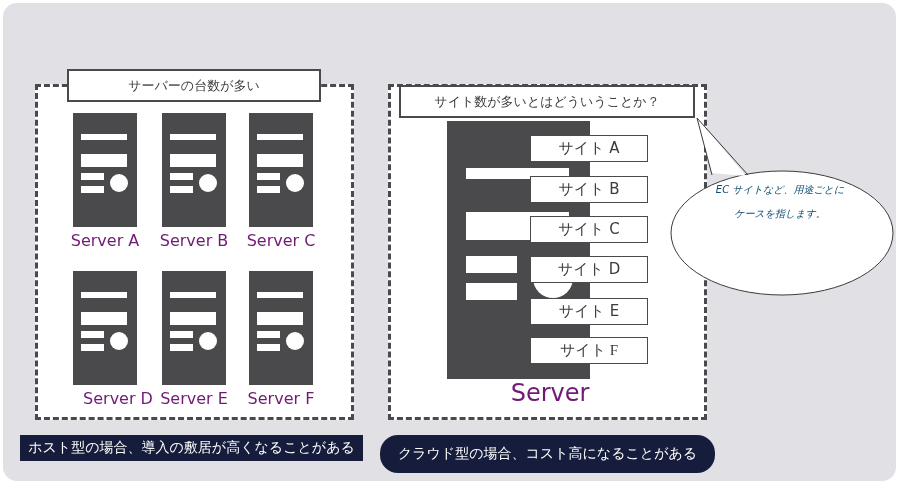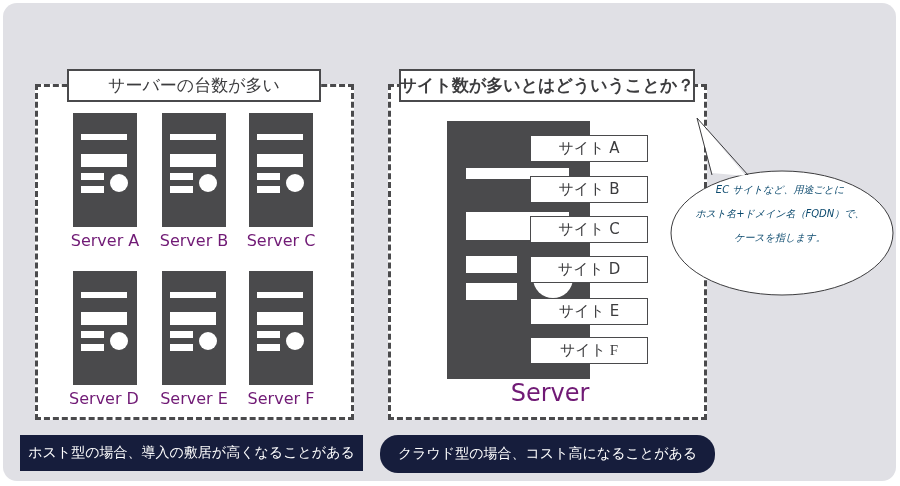--- a/index.html
+++ b/index.html
@@ -2,21 +2,21 @@
 <html><head>
 <meta charset="utf-8">
 <style>
   html, body { margin:0; padding:0; }
   body { width:900px; height:486px; background:#ffffff; position:relative; overflow:hidden;
          font-family:"DejaVu Sans", sans-serif; }
   .panel { position:absolute; left:3px; top:3px; width:893px; height:478px; background:#e0e0e5;
            border-radius:14px; }
   .dash-box { position:absolute; background:#ffffff; border:3px dashed #4a4a4c; box-sizing:border-box; }
   .label-box { position:absolute; background:#fff; border:2px solid #4a4a4c; box-sizing:border-box;
-               color:#3c3c3e; font-size:17px; display:flex; align-items:center; justify-content:center;
+               color:#3c3c3e; font-size:13px; display:flex; align-items:center; justify-content:center;
                white-space:nowrap; }
   .server { position:absolute; width:64px; height:114px; background:#4a4a4c; }
   .server .b1 { position:absolute; left:8px; top:21px; width:46px; height:6px; background:#fff; }
   .server .b2 { position:absolute; left:8px; top:41px; width:46px; height:13px; background:#fff; }
   .server .b3 { position:absolute; left:8px; top:60px; width:23px; height:7px; background:#fff; }
   .server .b4 { position:absolute; left:8px; top:73px; width:23px; height:7px; background:#fff; }
   .server .dot { position:absolute; left:37px; top:61px; width:18px; height:18px; border-radius:50%; background:#fff; }
   .srv-label { position:absolute; width:90px; text-align:center; font-size:16px; color:#701a75; }
   .caption { position:absolute; background:#161d3c; color:#fff; font-size:14px; display:flex; align-items:center;
              justify-content:center; white-space:nowrap; }
@@ -74,28 +74,28 @@
     <div class="b4"></div>
     <div class="dot"></div>
   </div>
 <div class="server" style="left:249px;top:271px;">
     <div class="b1"></div>
     <div class="b2"></div>
     <div class="b3"></div>
     <div class="b4"></div>
     <div class="dot"></div>
   </div>
-<div class="srv-label" style="left:59px;top:389px;text-align:center;">Server D</div>
+<div class="srv-label" style="left:73px;top:389px;text-align:center;">Server D</div>
 <div class="srv-label" style="left:149px;top:389px;">Server E</div>
 <div class="srv-label" style="left:236px;top:389px;">Server F</div>
 
-<div class="caption" style="left:20px;top:435px;width:343px;height:36px;">ホスト型の場合、導入の敷居が高くなることがある</div>
+<div class="caption" style="left:20px;top:435px;width:343px;height:26px;">ホスト型の場合、導入の敷居が高くなることがある</div>
 
 <div class="dash-box" style="left:388px;top:84px;width:319px;height:336px;"></div>
-<div class="label-box" style="left:399px;top:69px;width:296px;height:33px;font-weight:bold;">サイト数が多いとはどういうことか？</div>
+<div class="label-box" style="left:399px;top:85px;width:296px;height:33px;">サイト数が多いとはどういうことか？</div>
 
 <div class="big-server"></div>
 <div class="wbar" style="left:466px;top:168px;width:103px;height:11px;"></div>
 <div class="wbar" style="left:466px;top:212px;width:103px;height:28px;"></div>
 <div class="wbar" style="left:466px;top:256px;width:51px;height:17px;"></div>
 <div class="wbar" style="left:466px;top:283px;width:51px;height:17px;"></div>
 <div class="wbar" style="left:533px;top:278px;width:40px;height:20px;border-radius:0 0 20px 20px;"></div>
 
 <div class="site" style="top:135px;">サイト A</div>
 <div class="site" style="top:176px;">サイト B</div>
@@ -107,17 +107,16 @@
 <div class="srv-label" style="left:490px;top:379px;width:120px;font-size:24px;">Server</div>
 
 <svg style="position:absolute;left:0;top:0;" width="900" height="486">
   <path d="M 700 118 L 728 178 A 110 60 0 1 1 716 180 Z" fill="none" stroke="none"></path>
   <ellipse cx="782" cy="233" rx="111" ry="62" fill="#ffffff" stroke="#3c3c3e" stroke-width="1"></ellipse>
   <path d="M 697 118 L 712 173 L 746 176 Z" fill="#ffffff" stroke="none"></path>
   <path d="M 712 175 L 697 118 L 748 175" fill="none" stroke="#3c3c3e" stroke-width="1"></path>
 </svg>
 <div class="bubble-text">
   <div>EC サイトなど、用途ごとに</div>
-  <div>ホスト名+ドメイン名（FQDN）で、</div>
   <div>ケースを指します。</div>
 </div>
 
 <div class="caption" style="left:380px;top:435px;width:335px;height:38px;border-radius:18px;">クラウド型の場合、コスト高になることがある</div>
 
 </body></html>

